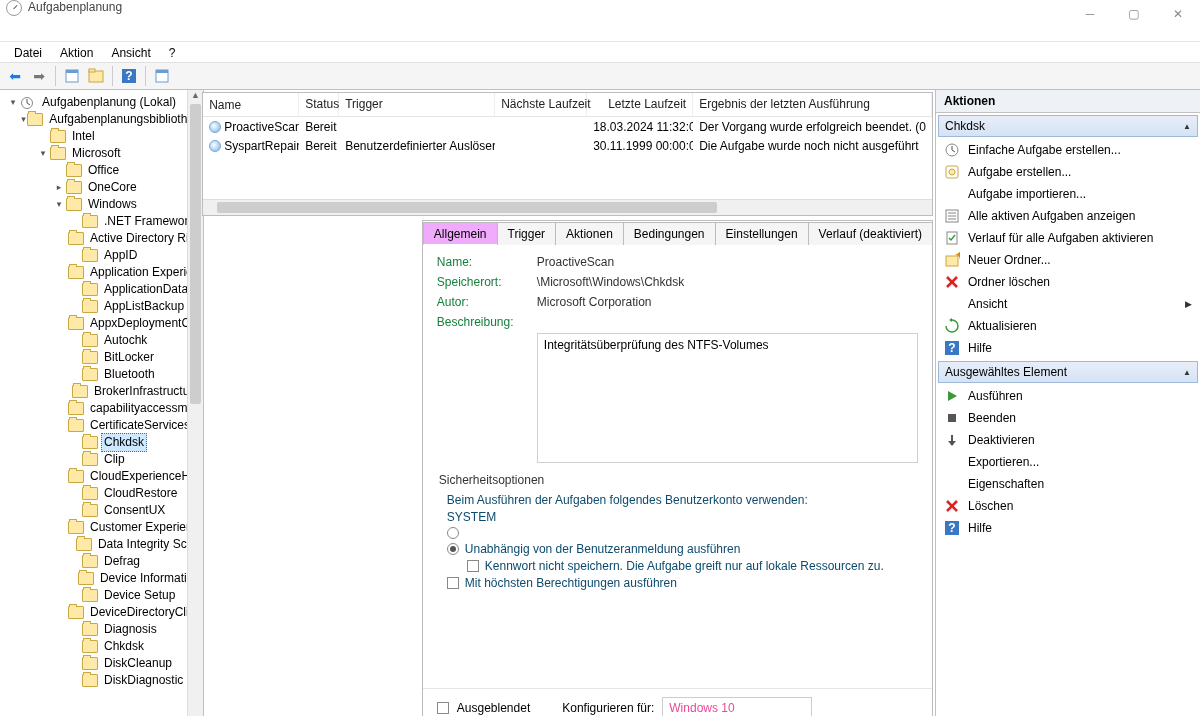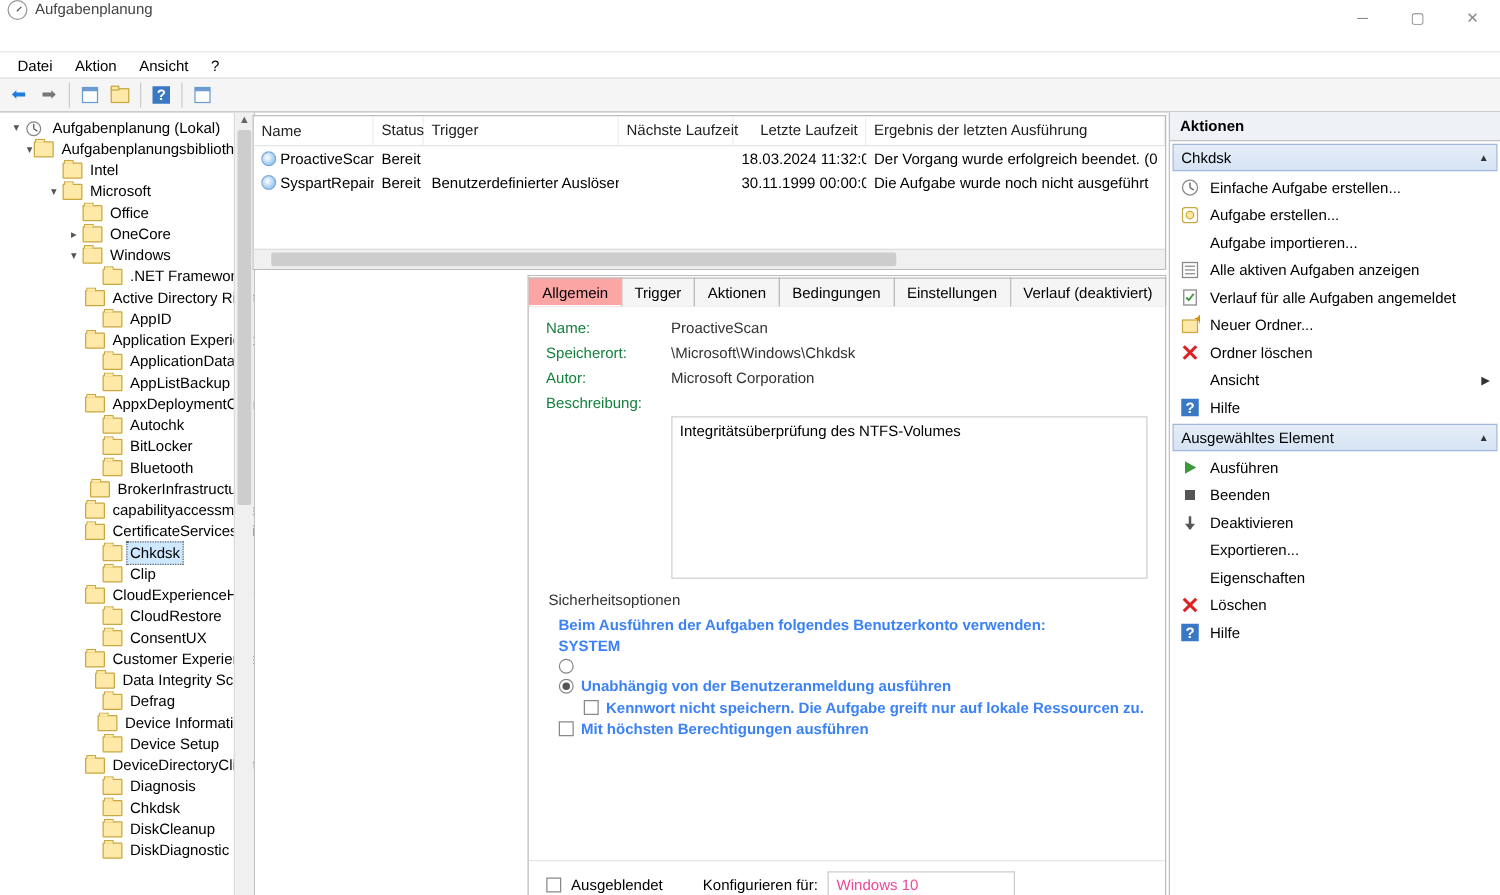--- a/index.html
+++ b/index.html
@@ -60,29 +60,29 @@
 .col-next { width: 92px; }
 .col-last { width: 106px; text-align: right; }
 .col-result { flex: 1; }
 .task-icon { width: 12px; height: 12px; border-radius: 50%; background: radial-gradient(circle at 40% 40%, #fff, #9cc7f2 70%); border: 1px solid #7aa8d8; flex-shrink: 0; }
 .hscroll { position: absolute; left: 0; right: 0; bottom: 0; height: 16px; background: #f0f0f0; border-top: 1px solid #ddd; }
 .hscroll .thumb { position: absolute; top: 2px; bottom: 2px; left: 14px; width: 500px; background: #cdcdcd; border-radius: 2px; }
 
 .detail { flex: 1; border: 1px solid #bcbcbc; margin-top: 4px; background: #fff; display: flex; flex-direction: column; }
 .tabs { display: flex; border-bottom: 1px solid #bcbcbc; background: #fff; }
 .tab { padding: 4px 10px 3px; border: 1px solid #bcbcbc; border-bottom: none; margin-right: -1px; background: #f5f5f5; font-size: 12px; cursor: default; position: relative; top: 1px; }
-.tab.active { background: #fca5a5; border-bottom: 1px solid #fff; }
+.tab.active { background: #f0abfc; border-bottom: 1px solid #fff; }
 .detail-body { padding: 10px 14px; position: relative; flex: 1; }
 .detail-body .row { display: flex; margin-bottom: 6px; }
 .detail-body .row .lab { width: 100px; color: #15803d; }
 .detail-body .row .val { flex: 1; color: #333; }
 .descbox { border: 1px solid #d0d0d0; height: 130px; margin-left: 100px; margin-top: -2px; padding: 4px 6px; }
 .secopt { margin-top: 10px; }
 .secopt legend { font-size: 12px; margin-bottom: 6px; color: #333; padding: 0 2px; }
-.sec-row { display: flex; align-items: center; margin: 3px 0 3px 10px; gap: 6px; font-size: 12px; color: #3b82f6; font-weight: bold; }
+.sec-row { display: flex; align-items: center; margin: 3px 0 3px 10px; gap: 6px; font-size: 12px; color: #0c4a6e; }
 .radio { width: 12px; height: 12px; border: 1px solid #888; border-radius: 50%; position: relative; flex-shrink: 0; }
 .radio.checked::after { content: ""; position: absolute; left: 2px; top: 2px; width: 6px; height: 6px; background: #555; border-radius: 50%; }
 .checkbox { width: 12px; height: 12px; border: 1px solid #888; flex-shrink: 0; }
 .detail-footer { border-top: 1px solid #e5e5e5; padding: 8px 14px; display: flex; align-items: center; gap: 8px; }
 .combo { border: 1px solid #ccc; padding: 3px 24px 3px 6px; color: #ec4899; min-width: 150px; position: relative; }
 
 
 .right .hdr { background: #eef2f6; border-bottom: 1px solid #c0c0c0; padding: 4px 8px; font-weight: 600; }
 .right .section-hdr { background: linear-gradient(#e8eef8, #d4e3f4); border: 1px solid #9fb8d8; padding: 3px 6px; margin: 2px; display: flex; align-items: center; justify-content: space-between; font-size: 12px;}
 .right .section-hdr .caret { font-size: 8px; color: #333; font-family: "Segoe UI Symbol"; }
@@ -471,21 +471,21 @@
           </span>
           <span>Alle aktiven Aufgaben anzeigen</span>
         </div>
         <div class="item">
           <span class="icon">
             <svg width="16" height="16">
               <rect x="3" y="2" width="10" height="12" fill="#fff" stroke="#888"></rect>
               <polyline points="5,8 7,10 11,5" fill="none" stroke="#3a9a3a" stroke-width="1.5"></polyline>
             </svg>
           </span>
-          <span>Verlauf für alle Aufgaben angemeldet</span>
+          <span>Verlauf für alle Aufgaben aktivieren</span>
         </div>
         <div class="item">
           <span class="icon">
             <svg width="16" height="16">
               <rect x="2" y="4" width="12" height="10" fill="#ffe9a8" stroke="#c9a840"></rect>
               <text x="11" y="7" font-size="9" fill="#d98b00" font-weight="bold">✦</text>
             </svg>
           </span>
           <span>Neuer Ordner...</span>
         </div>
@@ -495,20 +495,29 @@
               <line x1="3" y1="3" x2="13" y2="13" stroke="#d22" stroke-width="2.5"></line>
               <line x1="13" y1="3" x2="3" y2="13" stroke="#d22" stroke-width="2.5"></line>
             </svg>
           </span>
           <span>Ordner löschen</span>
         </div>
         <div class="item">
           <span class="icon"></span>
           <span>Ansicht</span>
           <span class="arrow">▶</span>
+        </div>
+        <div class="item">
+          <span class="icon">
+            <svg width="16" height="16">
+              <path d="M8 2 A6 6 0 1 1 2 8" fill="none" stroke="#3a9a3a" stroke-width="1.5"></path>
+              <polygon points="8,0 8,4 5,2" fill="#3a9a3a"></polygon>
+            </svg>
+          </span>
+          <span>Aktualisieren</span>
         </div>
         <div class="item">
           <span class="icon">
             <svg width="16" height="16">
               <rect x="1" y="1" width="14" height="14" fill="#3b78c4"></rect>
               <text x="8" y="12" text-anchor="middle" fill="#fff" font-size="11" font-weight="bold">?</text>
             </svg>
           </span>
           <span>Hilfe</span>
         </div>

